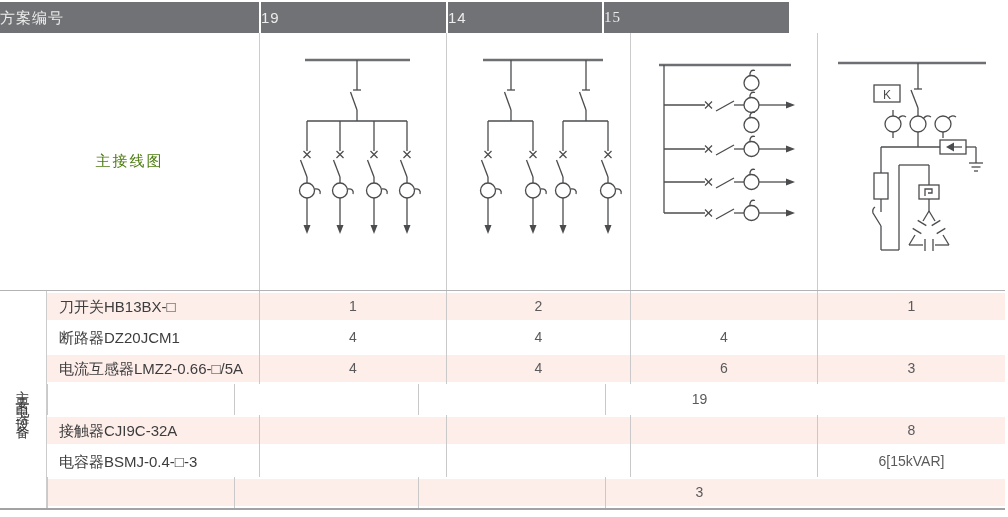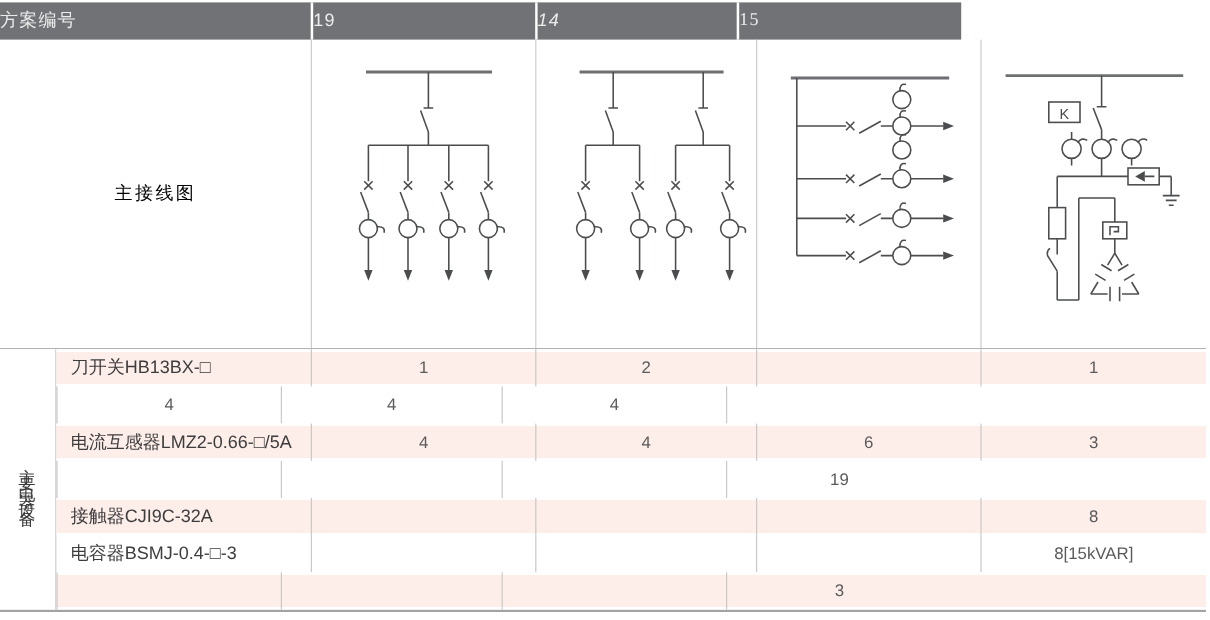--- a/index.html
+++ b/index.html
@@ -6,28 +6,28 @@
   body { background:#ffffff; font-family:"Liberation Sans", sans-serif; }
   .sheet { position:relative; width:1008px; height:517px; background:#fff; overflow:hidden; }
   .tbl { width:1005px; margin-top:2px; }
 
   
   .header-row { display:flex; height:31px; }
   .h-cell { background:#717275; color:#ececec; font-size:15px; line-height:31px;
             letter-spacing:1px; }
   .h-label { width:259px; }
   .h-s13 { width:187px; border-left:2px solid #fff; }
-  .h-s14 { width:168px; border-left:2px solid #fff;font-style:italic; }
+  .h-s14 { width:156px; border-left:2px solid #fff; }
   .h-s15 { width:187px; border-left:2px solid #fff;font-family:Liberation Serif, serif; }
   .h-s16 { width:188px; border-left:2px solid #fff; }
 
   
   .diagram-row { display:flex; height:258px; border-bottom:1px solid #b3b3b3; }
   .d-label { width:259px; display:flex; align-items:center; justify-content:center;
-             color:#000000; font-size:15px; letter-spacing:2px; }
+             color:#4d7c0f; font-size:15px; letter-spacing:2px; }
   .d-cell { border-left:1px solid #cccccc; display:flex; align-items:flex-start; justify-content:center; }
   .d-s13 { width:187px; } .d-s14 { width:184px; } .d-s15 { width:187px; } .d-s16 { width:188px; }
   svg { display:block; }
 
   
   .equip-section { display:flex; }
   .group-label-cell { width:47px; border-right:1px solid #cccccc; display:flex;
                       align-items:center; justify-content:center; background:#fff; }
   .group-label-cell span { writing-mode:vertical-rl; text-orientation:upright;
                            color:#3d3d3d; font-size:14px; letter-spacing:7px; }
@@ -212,20 +212,21 @@
       </div>
       <div class="equip-rows">
         <div class="e-row pink">
           <div class="e-name">刀开关HB13BX-□</div>
           <div class="e-qty q13">1</div>
           <div class="e-qty q14">2</div>
           <div class="e-qty q15"></div>
           <div class="e-qty q16">1</div>
         </div>
         <div class="e-row">
+          <div class="e-name">断路器DZ20JCM1</div>
           <div class="e-qty q13">4</div>
           <div class="e-qty q14">4</div>
           <div class="e-qty q15">4</div>
           <div class="e-qty q16"></div>
         </div>
         <div class="e-row pink">
           <div class="e-name">电流互感器LMZ2-0.66-□/5A</div>
           <div class="e-qty q13">4</div>
           <div class="e-qty q14">4</div>
           <div class="e-qty q15">6</div>
@@ -242,21 +243,21 @@
           <div class="e-qty q13"></div>
           <div class="e-qty q14"></div>
           <div class="e-qty q15"></div>
           <div class="e-qty q16">8</div>
         </div>
         <div class="e-row">
           <div class="e-name">电容器BSMJ-0.4-□-3</div>
           <div class="e-qty q13"></div>
           <div class="e-qty q14"></div>
           <div class="e-qty q15"></div>
-          <div class="e-qty q16">8[15kVAR]</div>
+          <div class="e-qty q16">6[15kVAR]</div>
         </div>
         <div class="e-row pink">
           <div class="e-qty q13"></div>
           <div class="e-qty q14"></div>
           <div class="e-qty q15"></div>
           <div class="e-qty q16">3</div>
         </div>
       </div>
     </div>
 

